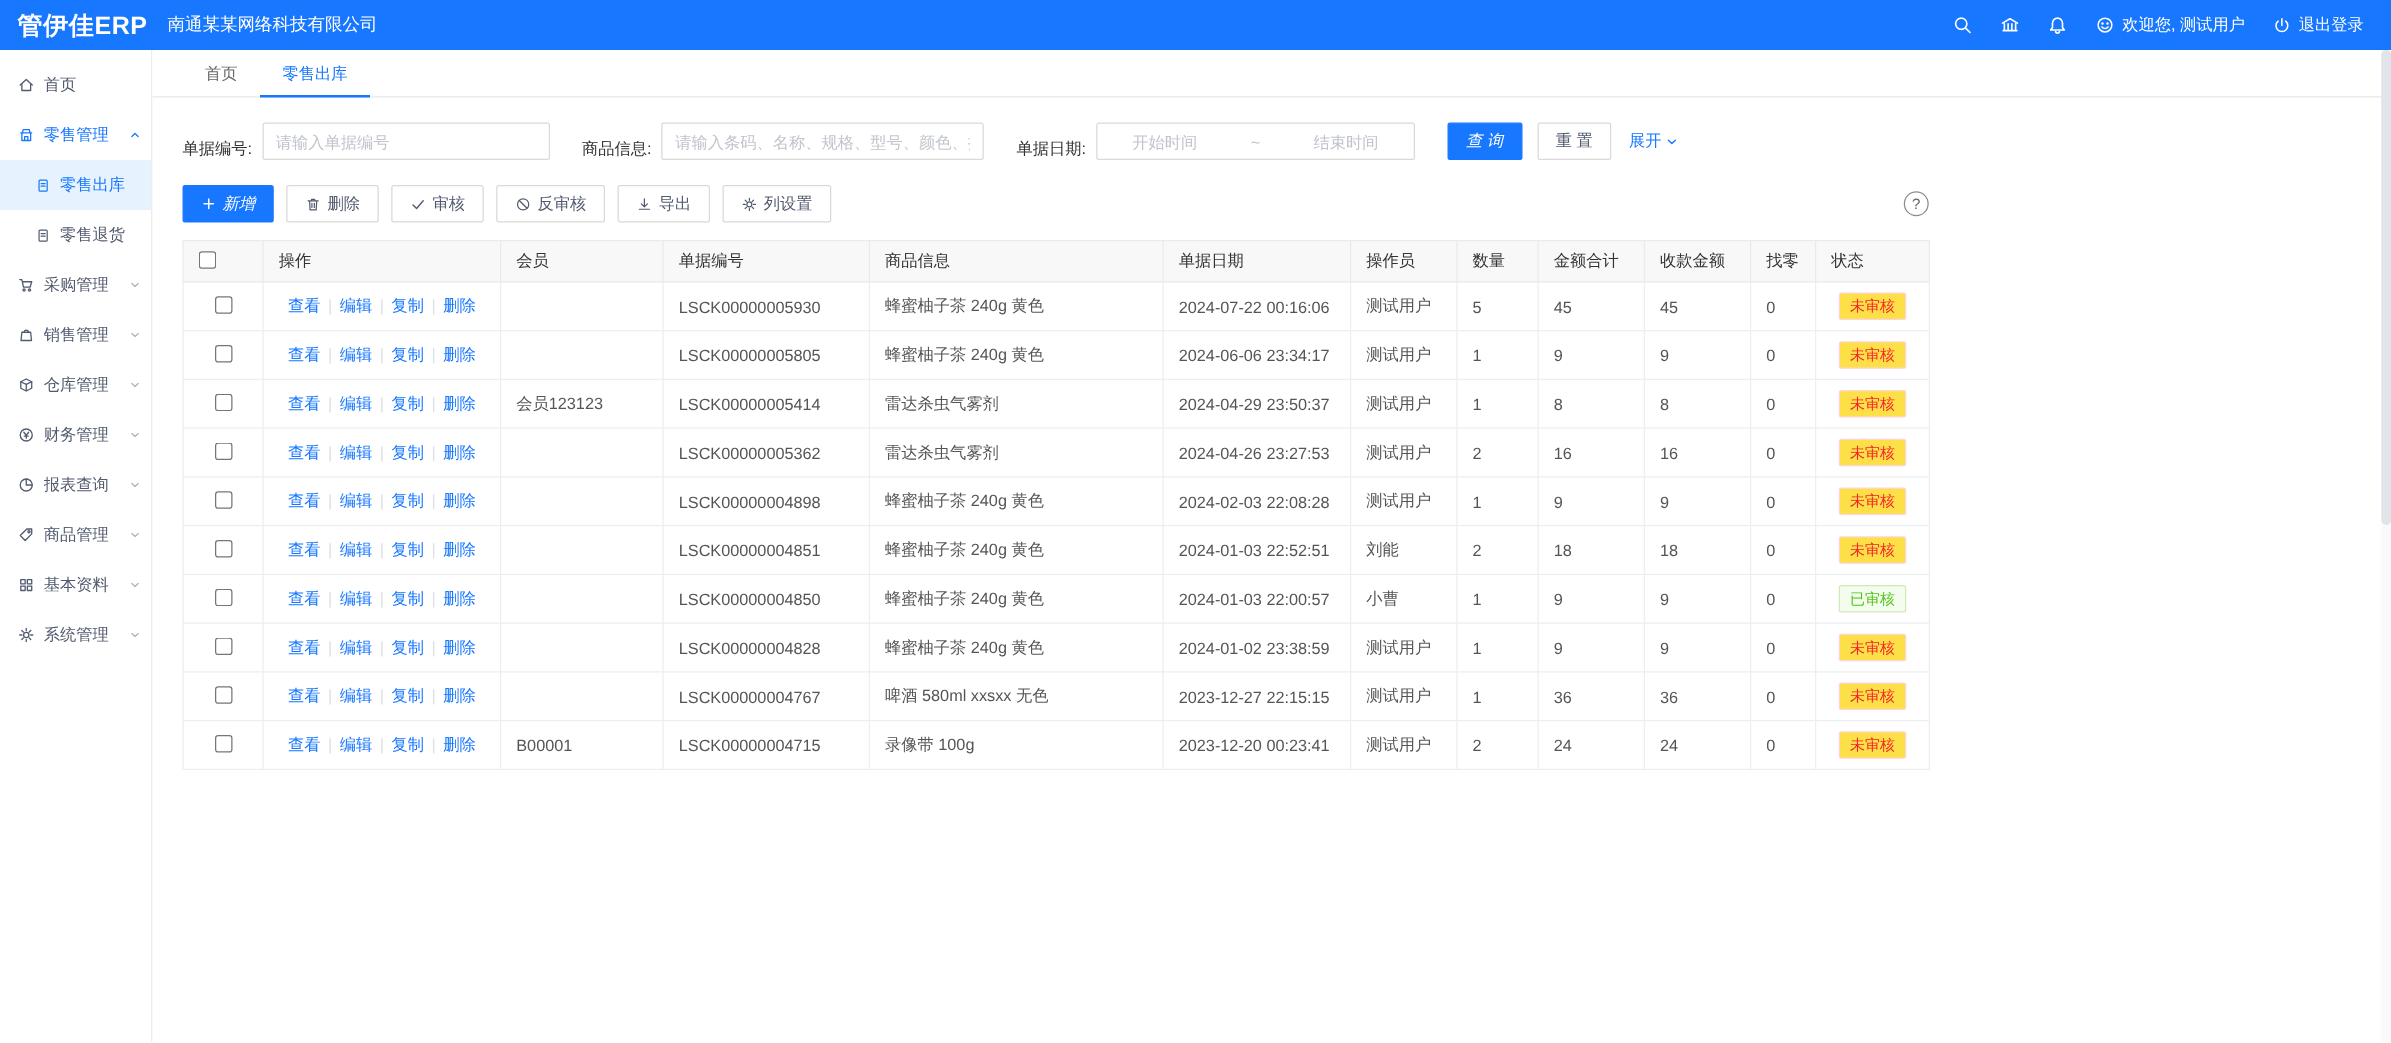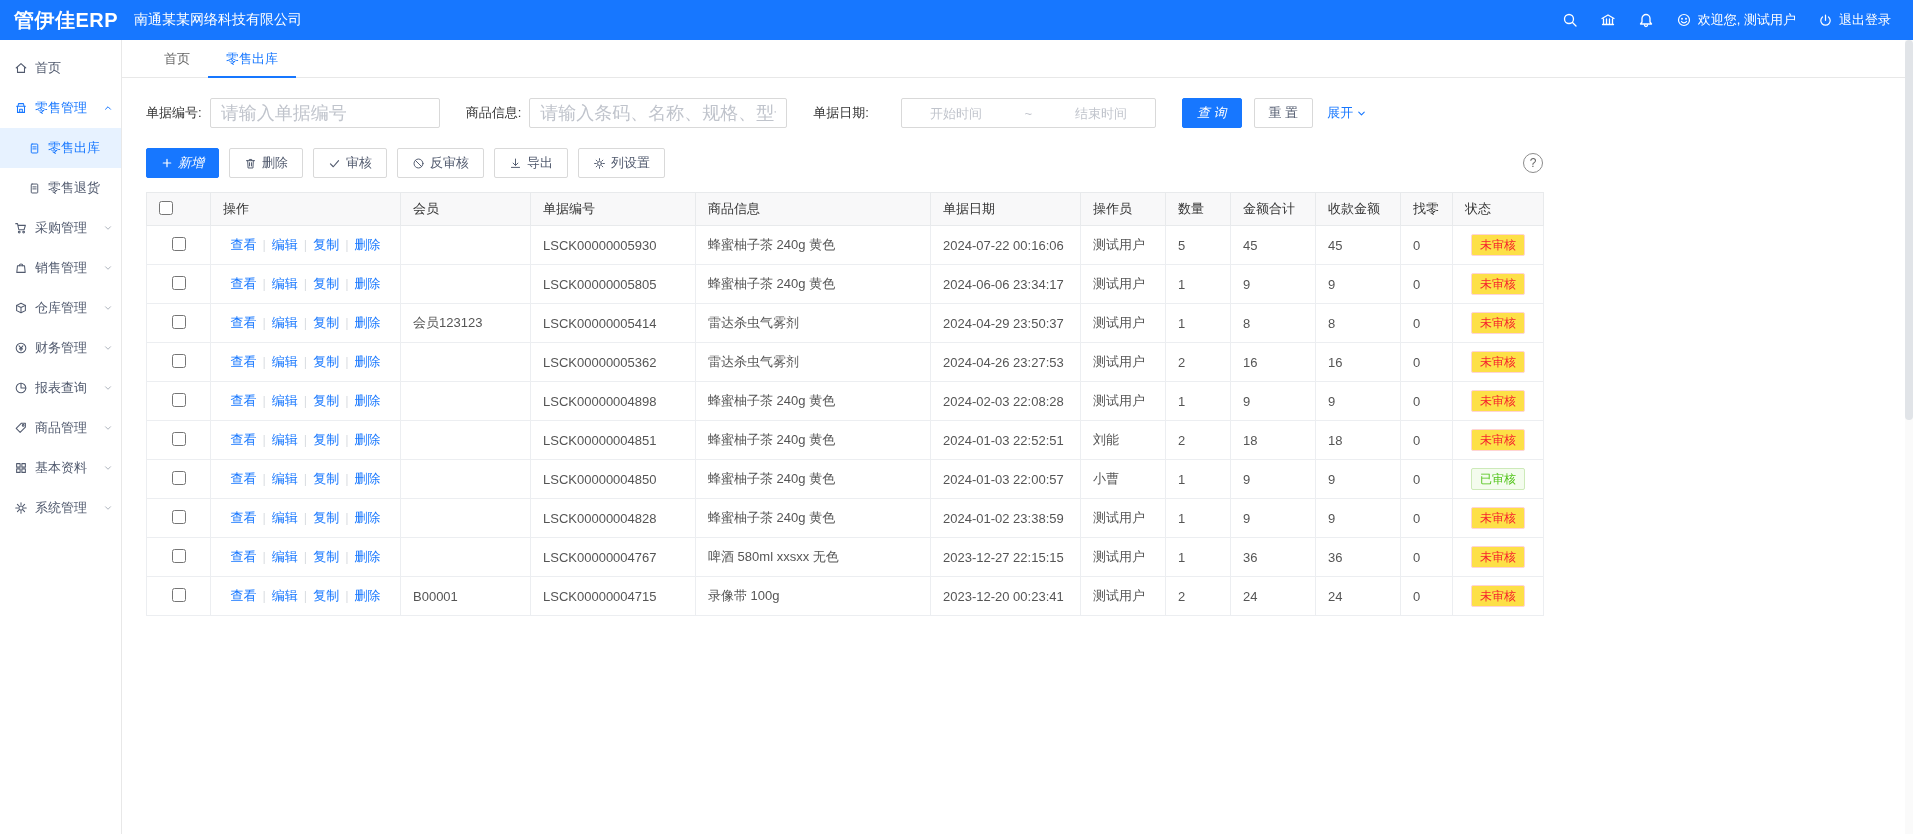--- a/index.html
+++ b/index.html
@@ -39,27 +39,27 @@
   .tabbar { border-bottom: 1px solid #e8e8e8; display: flex; padding-left: 24px; background: #fff; }
   .tab { height: 37px; line-height: 37px; padding: 0 18px; color: #666; cursor: pointer; position: relative; }
   .tab.active { color: var(--primary, #1777ff); }
   .tab.active::after { content: ""; position: absolute; left: 0; right: 0; bottom: -1px; height: 2px; background: var(--primary, #1777ff); }
 
   
   .page { width: 1397px; margin-left: 24px; }
 
   
   .filters { display: flex; align-items: center; margin-top: 20px; color: #333; }
-  .fgroup { display: flex; align-items: center; margin-right: 26px; }
+  .fgroup { display: flex; align-items: flex-end; margin-right: 26px; }
   .flabel { margin-right: 8px; font-weight: 500; white-space: nowrap; }
-  input.text { height: 30px; border: 1px solid #d9d9d9; border-radius: 2px; padding: 0 10px; font-size: 18px; color: #333; outline: none; font-family: inherit; }
+  input.text { height: 30px; border: 1px solid #d9d9d9; border-radius: 2px; padding: 0 10px; font-size: 13px; color: #333; outline: none; font-family: inherit; }
   input::placeholder { color: #c0c4cc; }
   .in-billno { width: 230px; }
   .in-product { width: 258px; }
-  .daterange { display: flex; align-items: center; justify-content: space-between; width: 255px; height: 30px; border: 1px solid #d9d9d9; border-radius: 2px; padding: 0 6px; margin-left: 24px; }
+  .daterange { display: flex; align-items: center; justify-content: space-between; width: 255px; height: 30px; border: 1px solid #d9d9d9; border-radius: 2px; padding: 0 6px; }
   .daterange input { border: none; width: 96px; height: 26px; text-align: center; font-size: 13px; outline: none; font-family: inherit; }
   .tilde { color: #c0c4cc; }
   .btn { height: 30px; padding: 0 14px; border: 1px solid #d9d9d9; border-radius: 2px; background: #fff; color: #515a6e; font-size: 13px; cursor: pointer; display: inline-flex; align-items: center; gap: 5px; font-family: inherit; white-space: nowrap; }
   .btn.primary { background: var(--primary, #1777ff); border-color: var(--primary, #1777ff); color: #fff; font-style: italic; }
   .btn .bicon { display: flex; align-items: center; }
   .gap12 { margin-left: 12px; }
   .expand-link { margin-left: 14px; color: var(--primary, #1777ff); display: inline-flex; align-items: center; gap: 3px; cursor: pointer; justify-content: center; }
 
   
   .toolbar { display: flex; align-items: center; gap: 10px; margin-top: 20px; }

